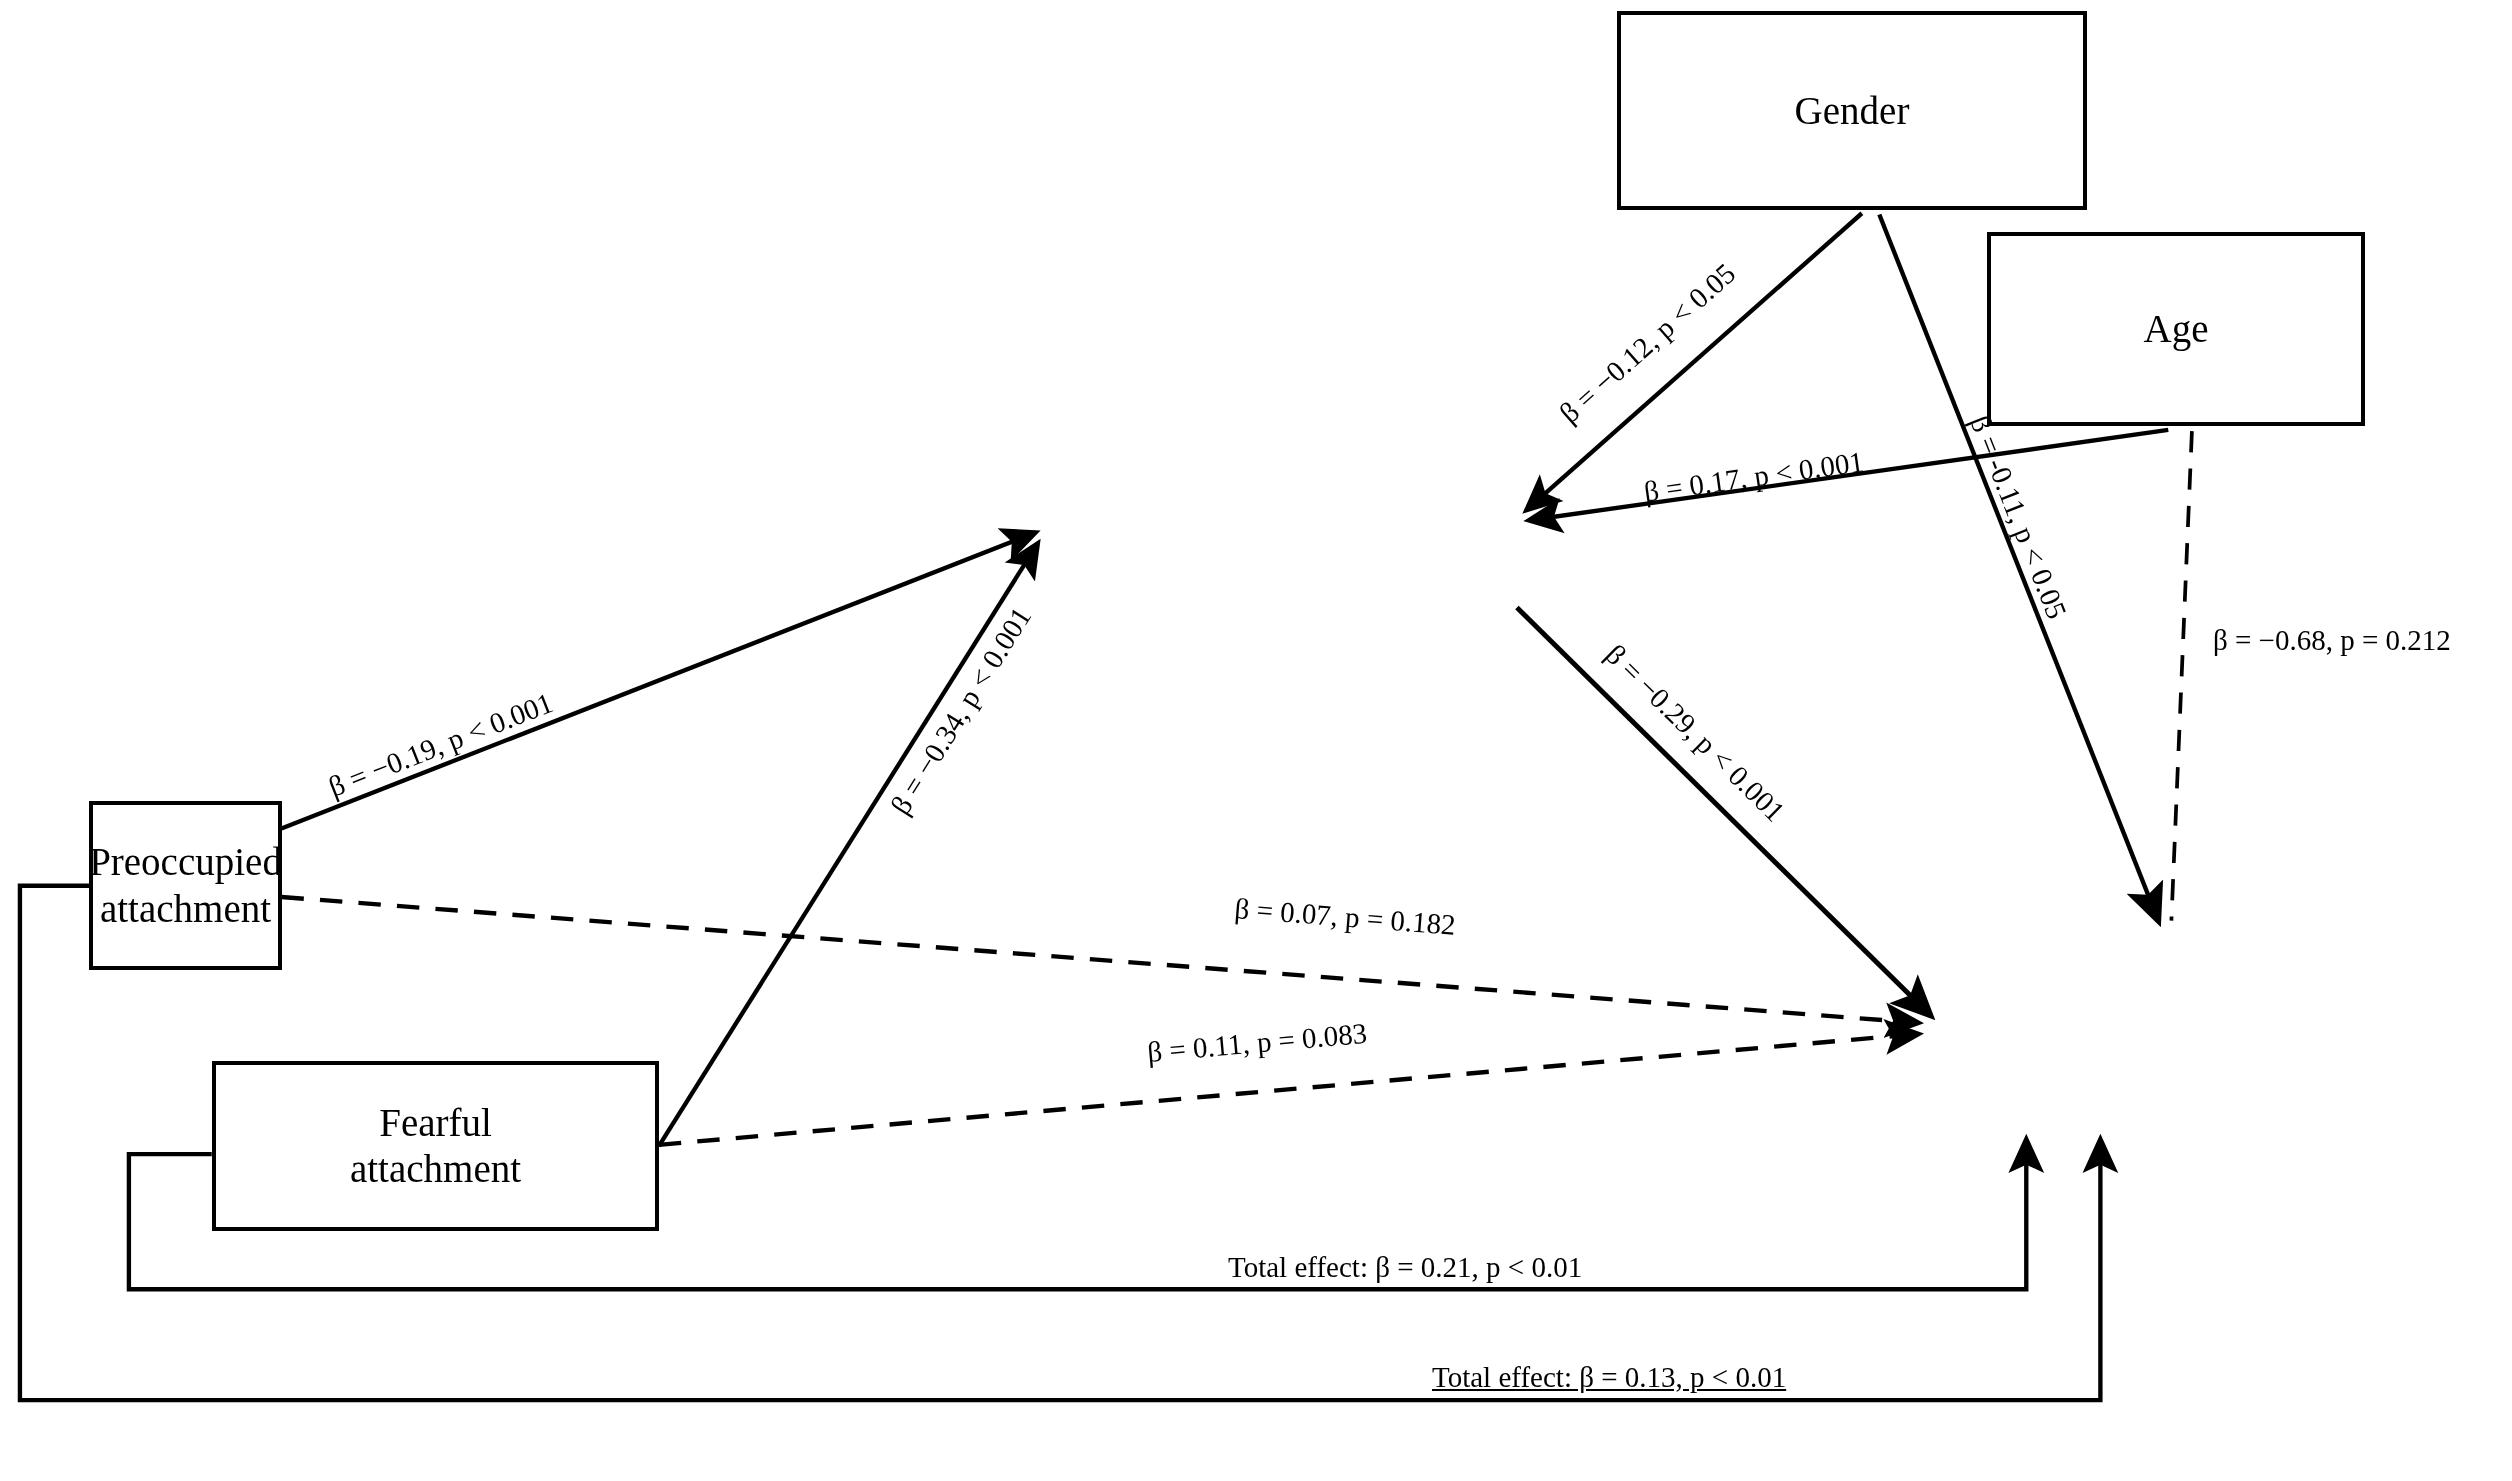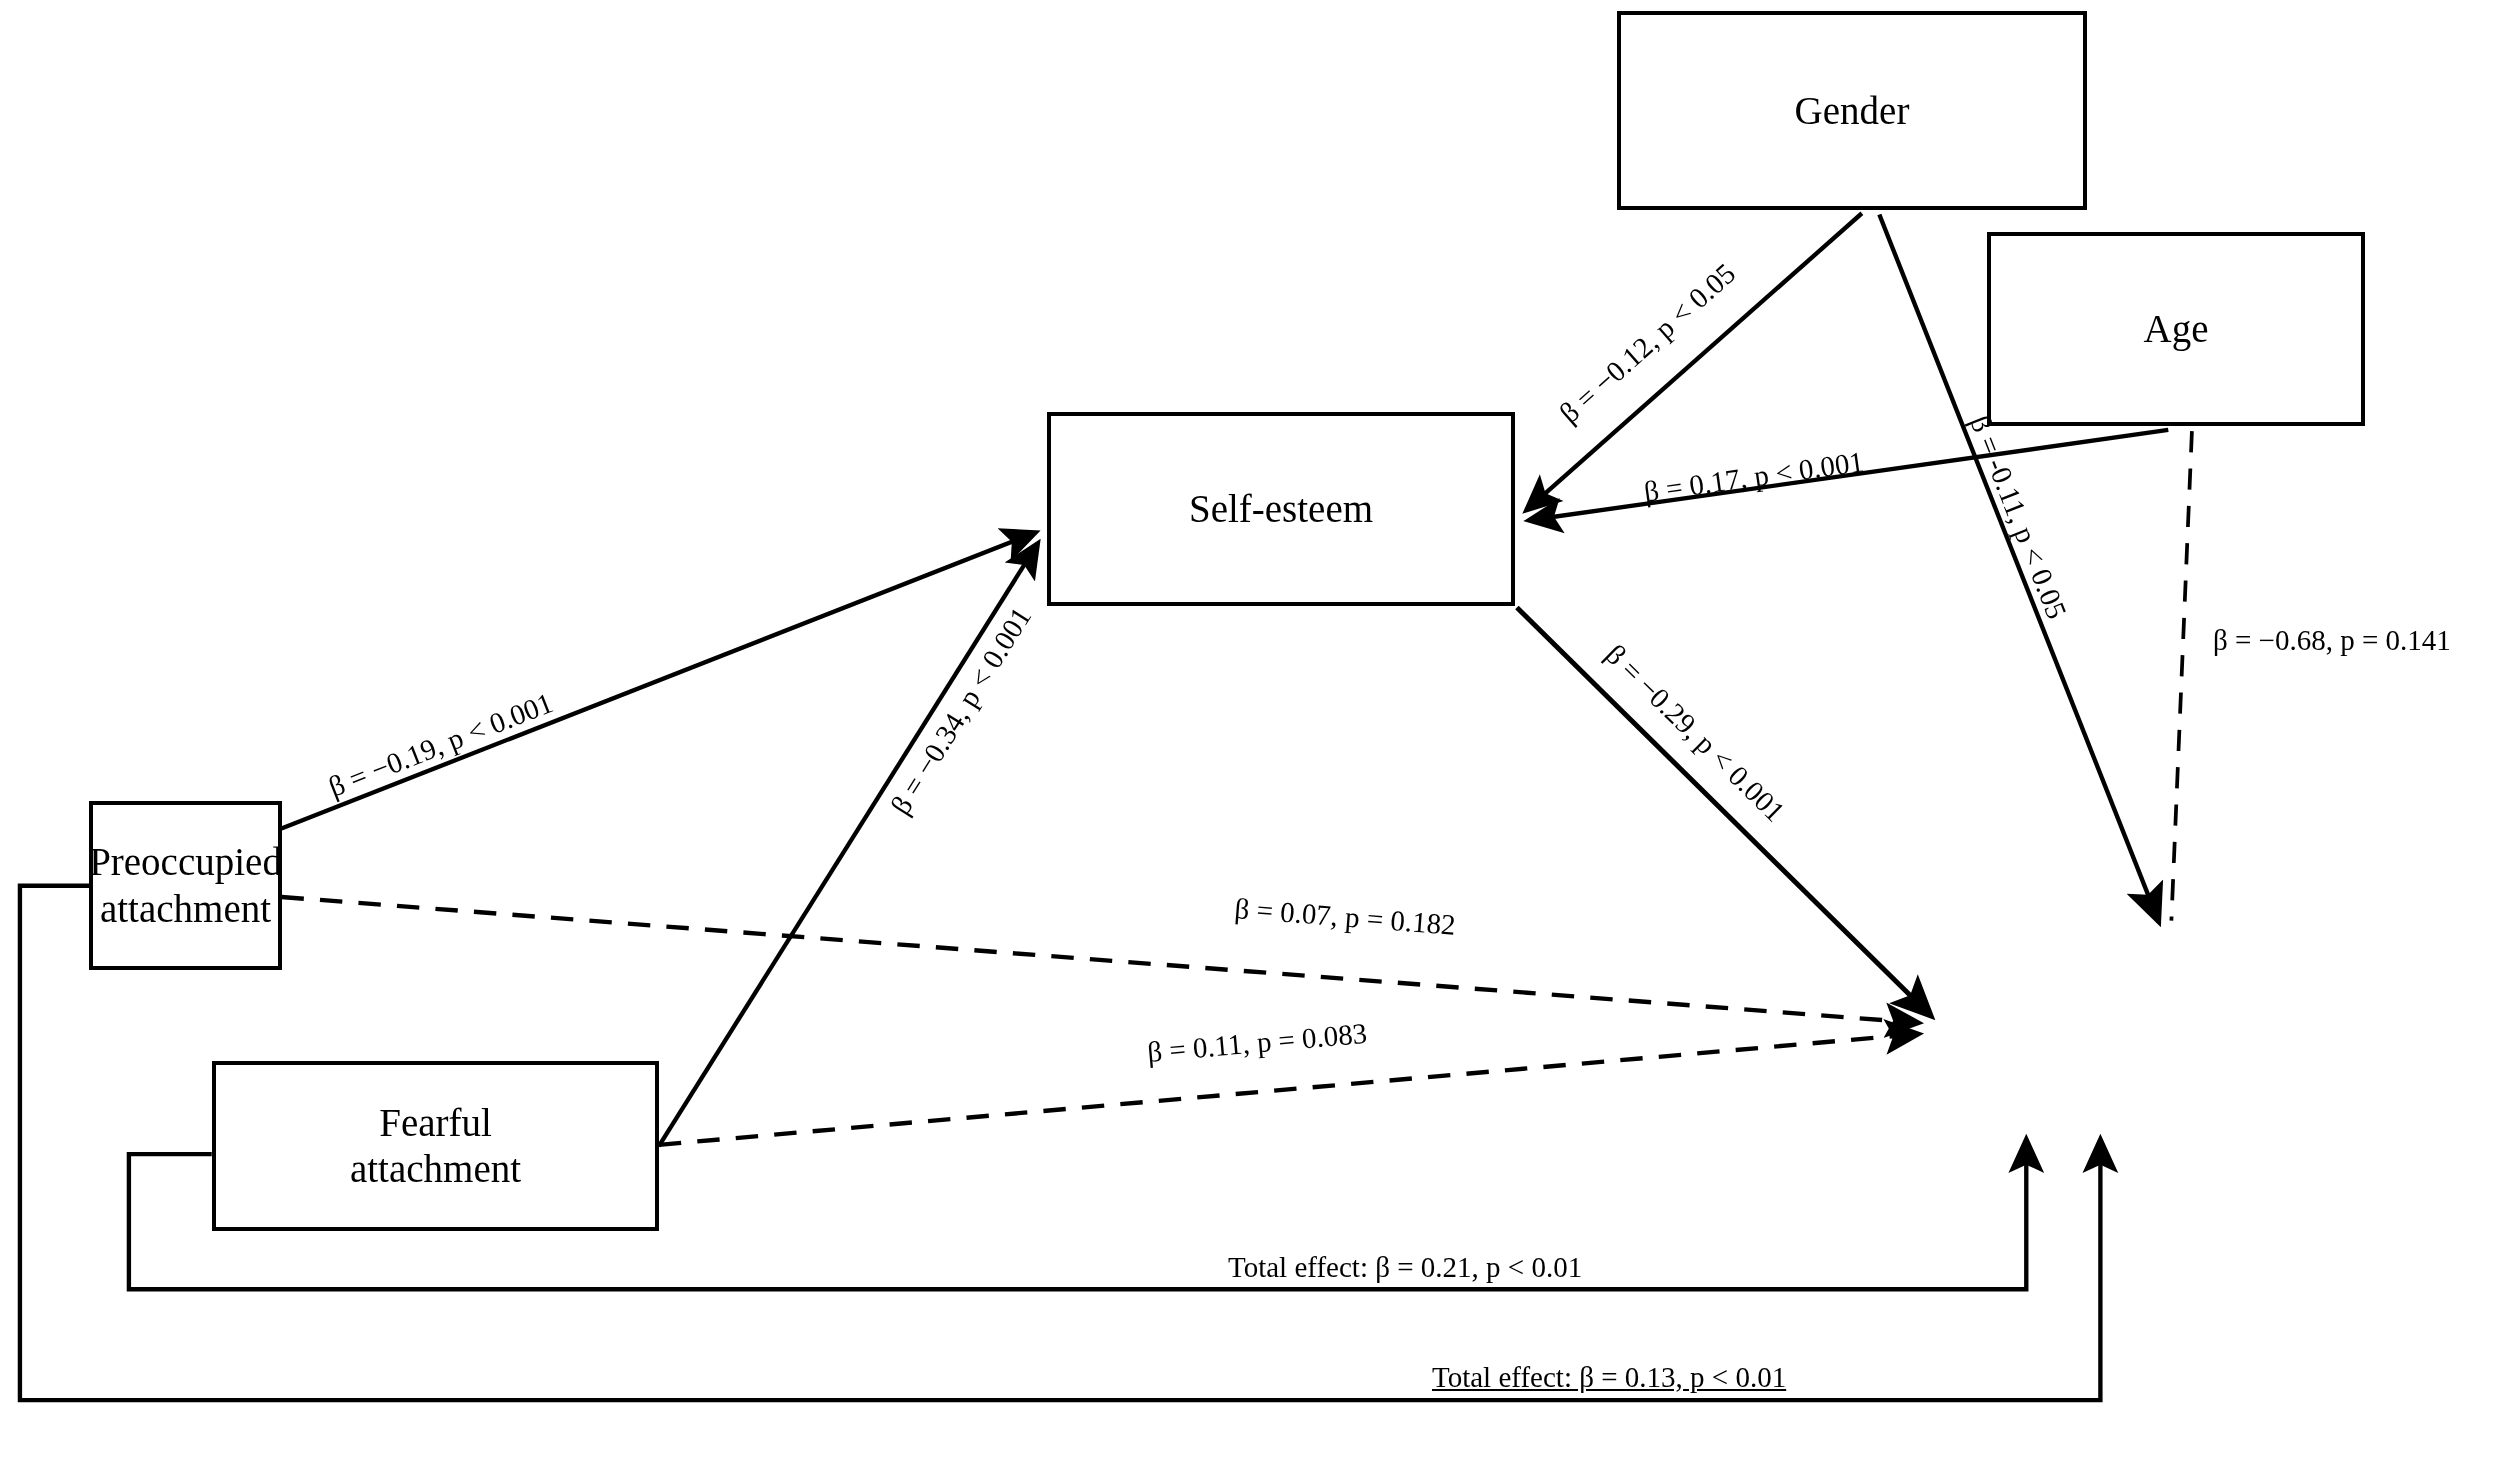--- a/index.html
+++ b/index.html
@@ -52,23 +52,20 @@
   </svg>
 
   <div class="nodebox" style="left:1617px;top:11.2px;width:470px;height:199px;">
     <span class="nodelabel">Gender</span>
   </div>
 
   <div class="nodebox" style="left:1987px;top:232px;width:378px;height:194px;font-family:Liberation Serif, serif;">
     <span class="nodelabel">Age</span>
   </div>
 
-  <div class="nodebox" style="left:1047px;top:412px;width:468px;height:194px;">
-    <span class="nodelabel">Self-esteem</span>
-  </div>
 
   <div class="nodebox" style="left:89px;top:801px;width:193px;height:169px;">
     <span class="nodelabel">Preoccupied
 attachment</span>
   </div>
 
   <div class="nodebox" style="left:212px;top:1061px;width:447px;height:170px;">
     <span class="nodelabel">Fearful
 attachment</span>
   </div>
@@ -79,21 +76,21 @@
   <div class="edgelabel" style="left:884px;top:803px;transform:rotate(-58deg);">β = −0.34, p &lt; 0.001</div>
 
   <div class="edgelabel" style="left:1553px;top:405px;transform:rotate(-41.5deg);">β = −0.12, p &lt; 0.05</div>
 
   <div class="edgelabel" style="left:1642px;top:476px;transform:rotate(-8deg);">β = 0.17, p &lt; 0.001</div>
 
   <div class="edgelabel" style="left:1622px;top:638px;transform:rotate(44.6deg);">β = −0.29, p &lt; 0.001</div>
 
   <div class="edgelabel" style="left:1994px;top:411px;transform:rotate(68.4deg);">β = -0.11, p &lt; 0.05</div>
 
-  <div class="edgelabel" style="left:2213px;top:624px;">β = −0.68, p = 0.141</div>
+  <div class="edgelabel" style="left:2213px;top:624px;">β = −0.68, p = 0.212</div>
 
   <div class="edgelabel" style="left:1236px;top:892px;transform:rotate(4.4deg);">β = 0.07, p = 0.182</div>
 
   <div class="edgelabel" style="left:1146px;top:1036px;transform:rotate(-5deg);">β = 0.11, p = 0.083</div>
 
   <div class="edgelabel" style="left:1228px;top:1251px;">Total effect:  β = 0.21, p &lt; 0.01</div>
 
   <div class="edgelabel" style="left:1432px;top:1361px;text-decoration:underline;">Total effect:  β = 0.13, p &lt; 0.01</div>
 
 </div>

